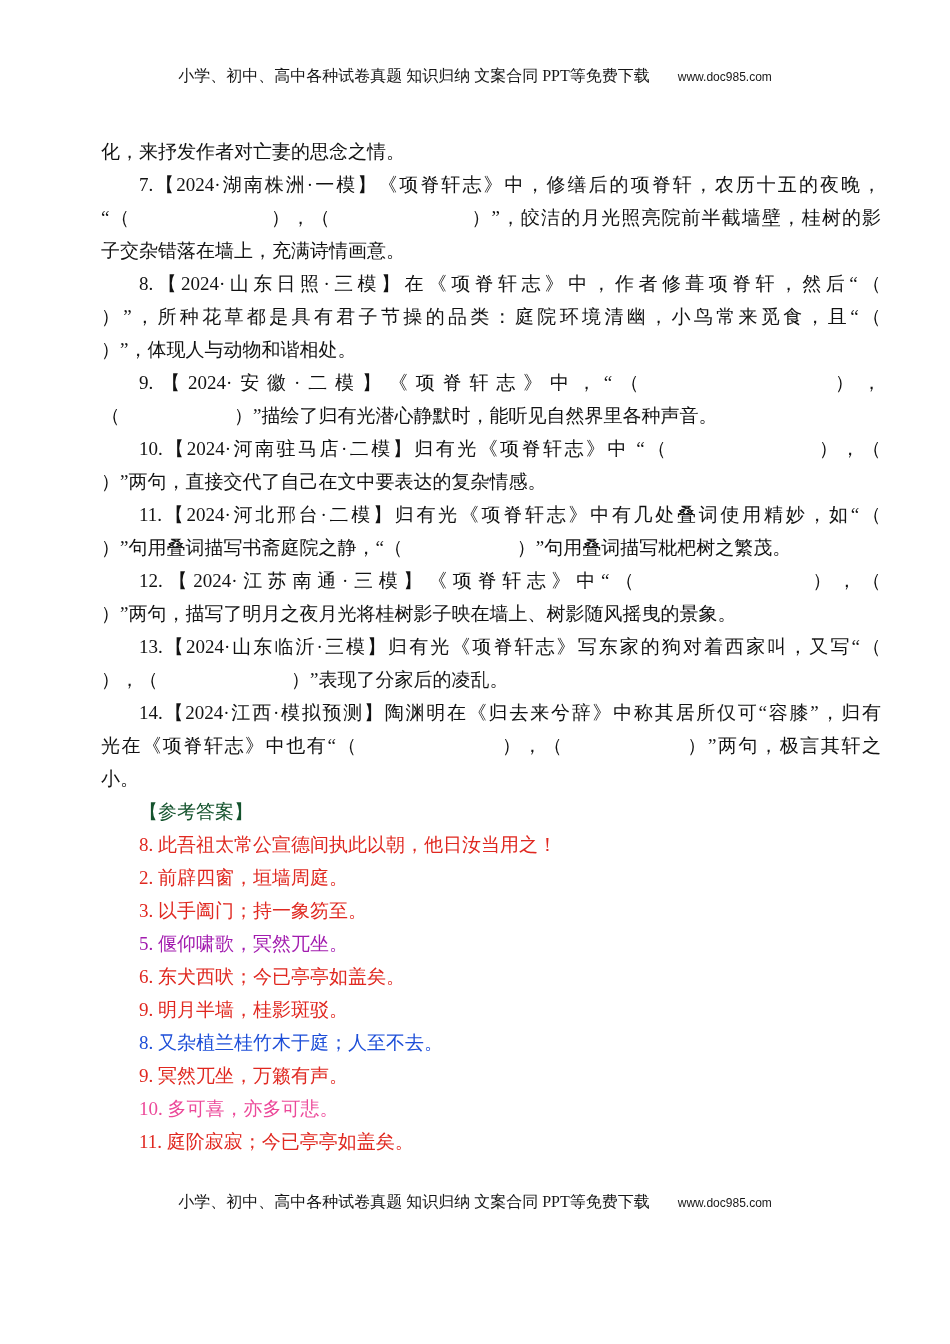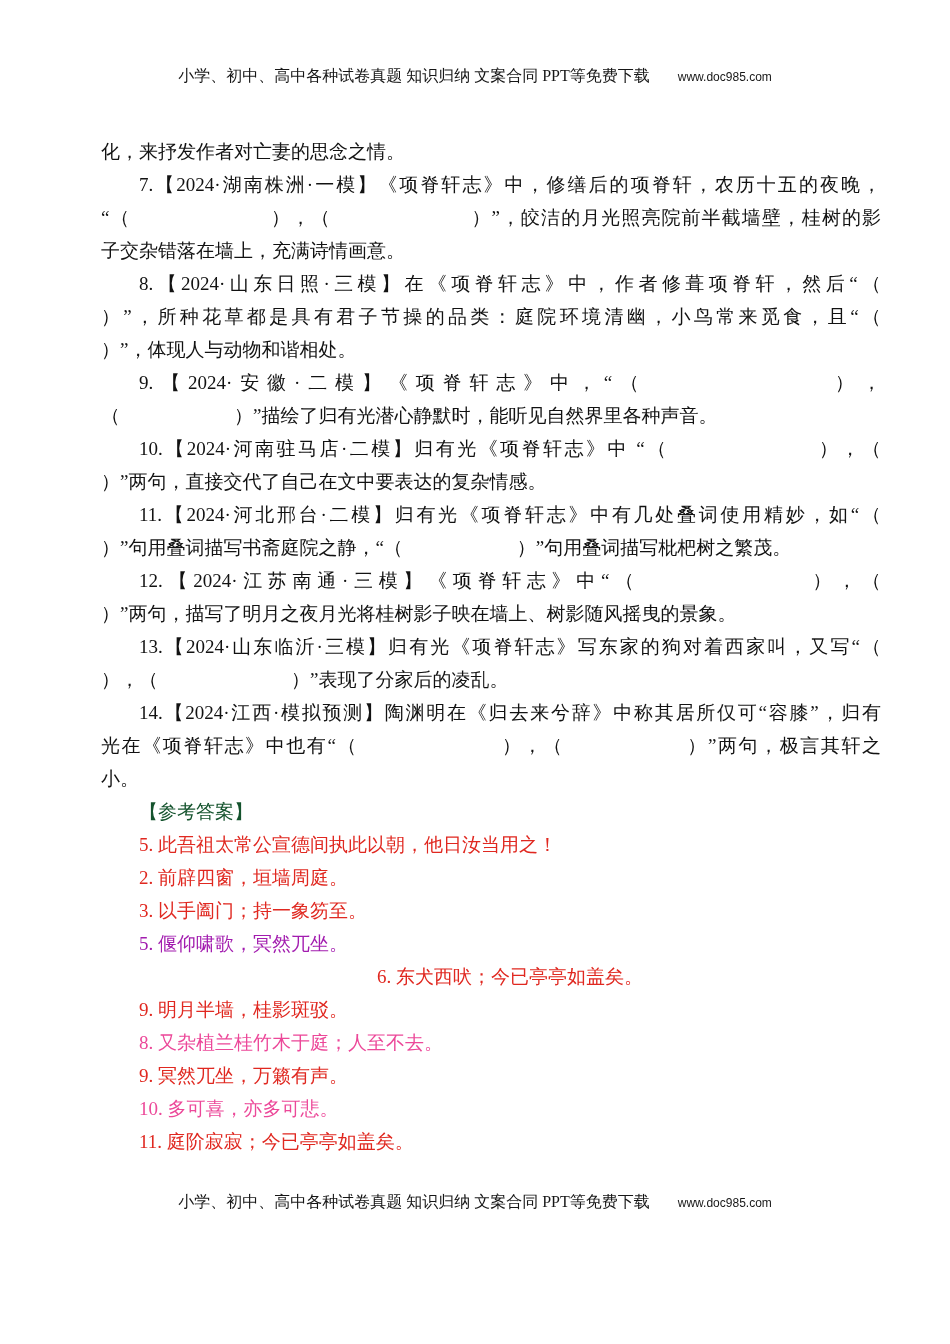--- a/index.html
+++ b/index.html
@@ -67,27 +67,27 @@
     <div class="ln">）”两句，描写了明月之夜月光将桂树影子映在墙上、树影随风摇曳的景象。</div>
 
     <div class="ln ind just">13.【2024·山东临沂·三模】归有光《项脊轩志》写东家的狗对着西家叫，又写“（</div>
     <div class="ln">），（　　　　　　　）”表现了分家后的凌乱。</div>
 
     <div class="ln ind just">14.【2024·江西·模拟预测】陶渊明在《归去来兮辞》中称其居所仅可“容膝”，归有</div>
     <div class="ln just">光在《项脊轩志》中也有“（　　　　　　　），（　　　　　　）”两句，极言其轩之</div>
     <div class="ln">小。</div>
 
     <div class="ln ans" style="color: #14532d;">【参考答案】</div>
-    <div class="ln ans" style="color: rgb(224, 40, 32);">5. 此吾祖太常公宣德间执此以朝，他日汝当用之！</div>
+    <div class="ln ans" style="color: rgb(224, 40, 32);">8. 此吾祖太常公宣德间执此以朝，他日汝当用之！</div>
     <div class="ln ans" style="color: rgb(224, 40, 32);">2. 前辟四窗，垣墙周庭。</div>
     <div class="ln ans" style="color: rgb(224, 40, 32);">3. 以手阖门；持一象笏至。</div>
     <div class="ln ans" style="color: #a21caf;">5. 偃仰啸歌，冥然兀坐。</div>
-    <div class="ln ans" style="color: rgb(224, 40, 32); text-align: center;">6. 东犬西吠；今已亭亭如盖矣。</div>
+    <div class="ln ans" style="color: rgb(224, 40, 32);">6. 东犬西吠；今已亭亭如盖矣。</div>
     <div class="ln ans" style="color: rgb(224, 40, 32);">9. 明月半墙，桂影斑驳。</div>
-    <div class="ln ans" style="color: #ec4899;">8. 又杂植兰桂竹木于庭；人至不去。</div>
+    <div class="ln ans" style="color: #1d4ed8;">8. 又杂植兰桂竹木于庭；人至不去。</div>
     <div class="ln ans" style="color: rgb(224, 40, 32);">9. 冥然兀坐，万籁有声。</div>
     <div class="ln ans" style="color: #ec4899;">10. 多可喜，亦多可悲。</div>
     <div class="ln ans" style="color: rgb(224, 40, 32);">11. 庭阶寂寂；今已亭亭如盖矣。</div>
   </div>
 
   <div class="pg-footer">
     <span>小学、初中、高中各种试卷真题 知识归纳 文案合同 PPT等免费下载</span><span class="site-url">www.doc985.com</span>
   </div>
 
 </div>

